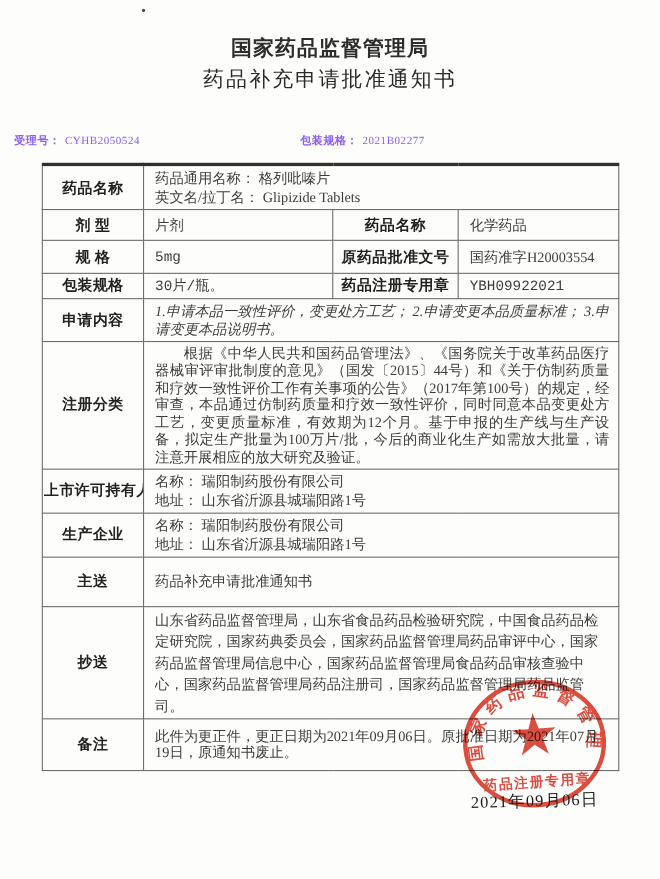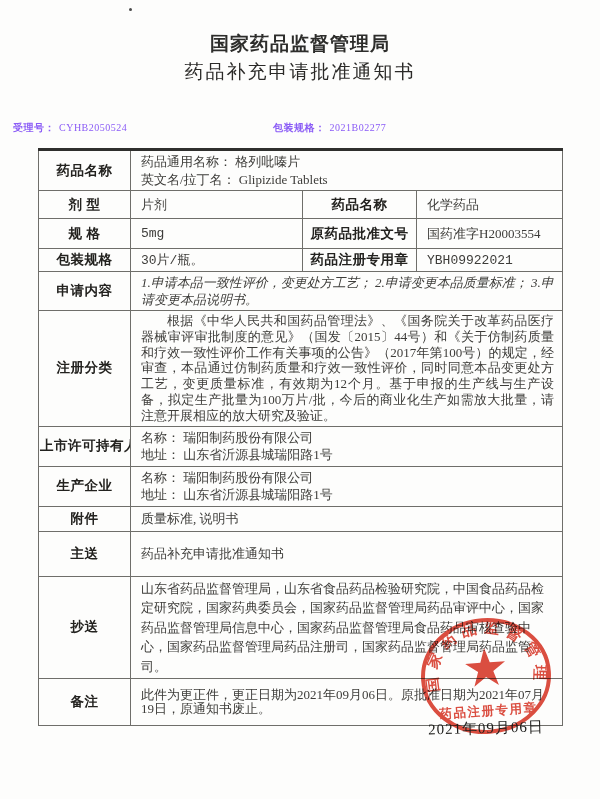--- a/index.html
+++ b/index.html
@@ -120,24 +120,20 @@
           <div>地址： 山东省沂源县城瑞阳路1号</div>
         </td>
       </tr>
       <tr style="height:35px">
         <th>生产企业</th>
         <td colspan="3" class="two-line">
           <div>名称： 瑞阳制药股份有限公司</div>
           <div>地址： 山东省沂源县城瑞阳路1号</div>
         </td>
       </tr>
-      <tr style="height:25px">
-        <th>附件</th>
-        <td colspan="3">质量标准, 说明书</td>
-      </tr>
       <tr style="height:45px">
         <th>主送</th>
         <td colspan="3">药品补充申请批准通知书</td>
       </tr>
       <tr style="height:96px">
         <th>抄送</th>
         <td colspan="3" class="cc-text">山东省药品监督管理局，山东省食品药品检验研究院，中国食品药品检定研究院，国家药典委员会，国家药品监督管理局药品审评中心，国家药品监督管理局信息中心，国家药品监督管理局食品药品审核查验中心，国家药品监督管理局药品注册司，国家药品监督管理局药品监管司。</td>
       </tr>
       <tr style="height:47px">
         <th>备注</th>

